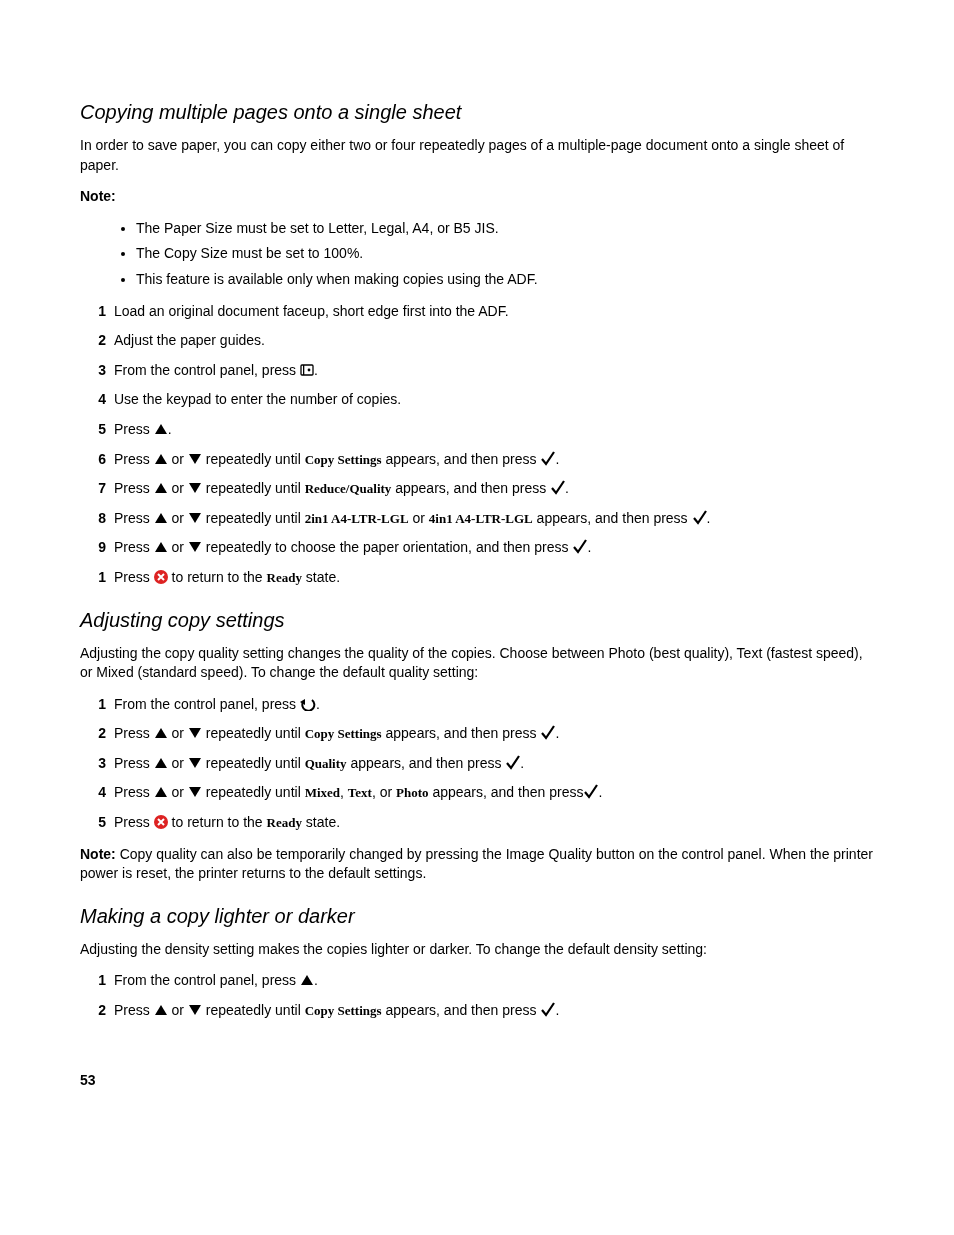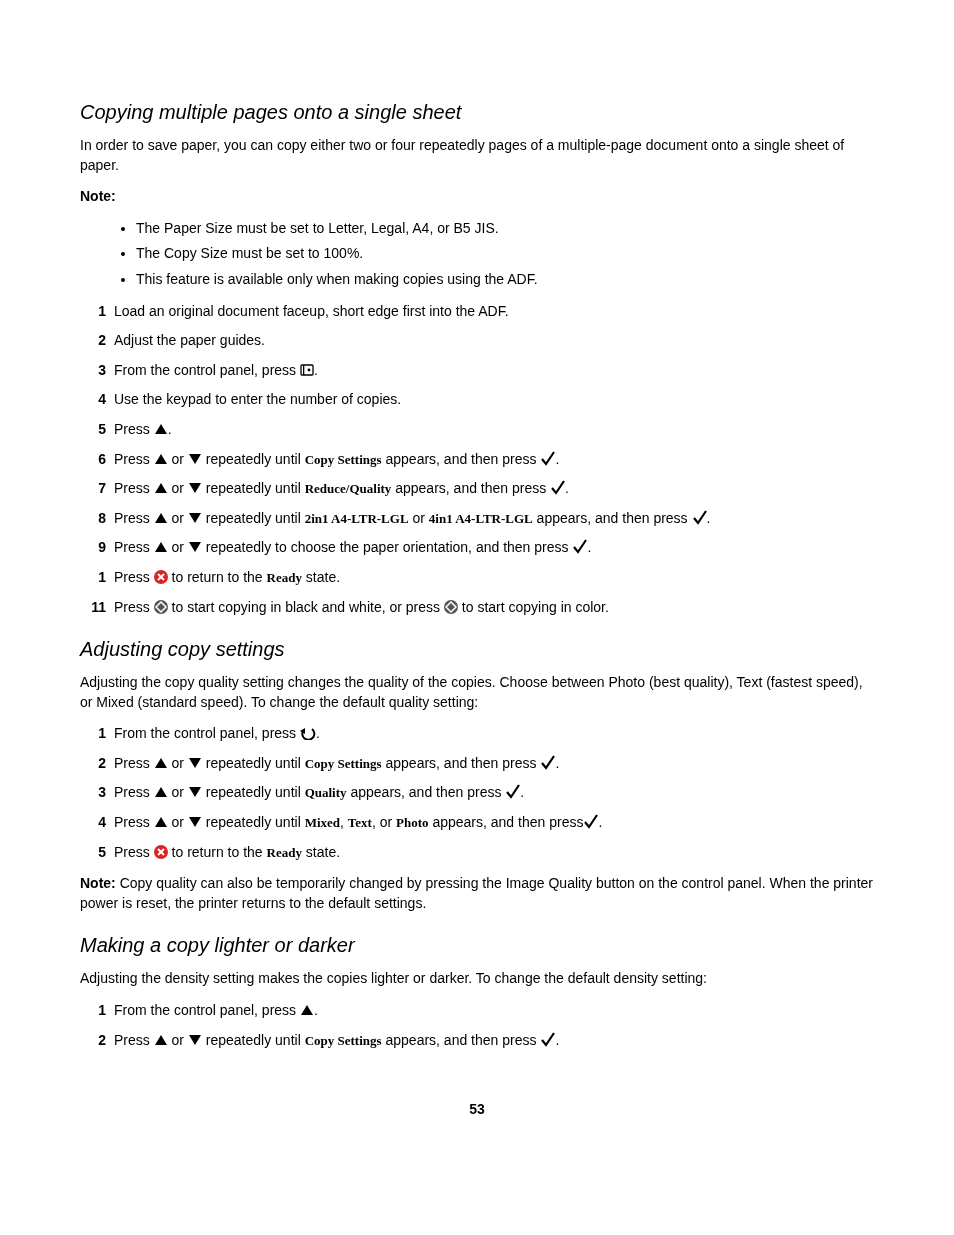--- a/index.html
+++ b/index.html
@@ -48,21 +48,21 @@
   .mono {
     font-family: Liberation Serif, serif;
     font-weight: bold;
     font-size: 13px;
   }
   svg.icon {
     display: inline-block;
     vertical-align: -2px;
   }
   .page-num {
-    text-align: center;
+    text-align: left;
     font-weight: bold;
     margin-top: 50px;
     font-size: 14px;
   }
 </style>
 </head>
 <body>
 
 <svg width="0" height="0" style="position:absolute">
   <defs>
@@ -194,30 +194,20 @@
 
   <li>
       <span class="num">1</span>
       <div class="body">
     <span>Press </span><svg class="icon" width="14" height="14">
           <use href="#ic-stop"></use>
         </svg><span> to return to the </span><span class="mono">Ready</span><span> state.</span>
   </div>
     </li>
 
-  <li>
-      <span class="num">11</span>
-      <div class="body">
-    <span>Press </span><svg class="icon" width="14" height="14">
-          <use href="#ic-diamond"></use>
-        </svg><span> to start copying in black and white, or press </span><svg class="icon" width="14" height="14">
-          <use href="#ic-diamond"></use>
-        </svg><span> to start copying in color.</span>
-  </div>
-    </li>
 </ol>
 
 <h2>Adjusting copy settings</h2>
 <p>Adjusting the copy quality setting changes the quality of the copies. Choose between Photo (best quality), Text (fastest speed), or Mixed (standard speed). To change the default quality setting:</p>
 
 <ol class="steps">
   <li>
       <span class="num">1</span>
       <div class="body">
     <span>From the control panel, press </span><svg class="icon" width="16" height="14">

